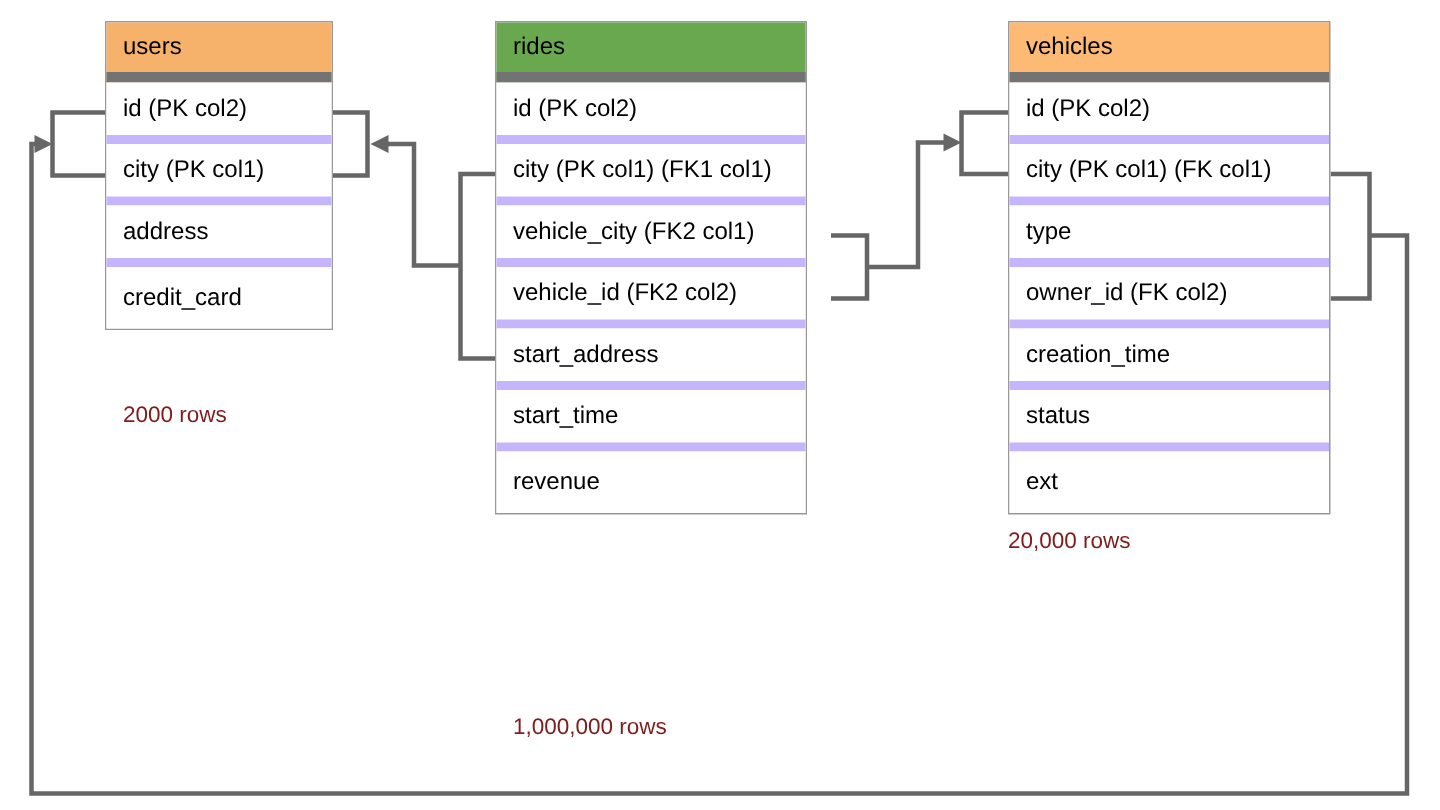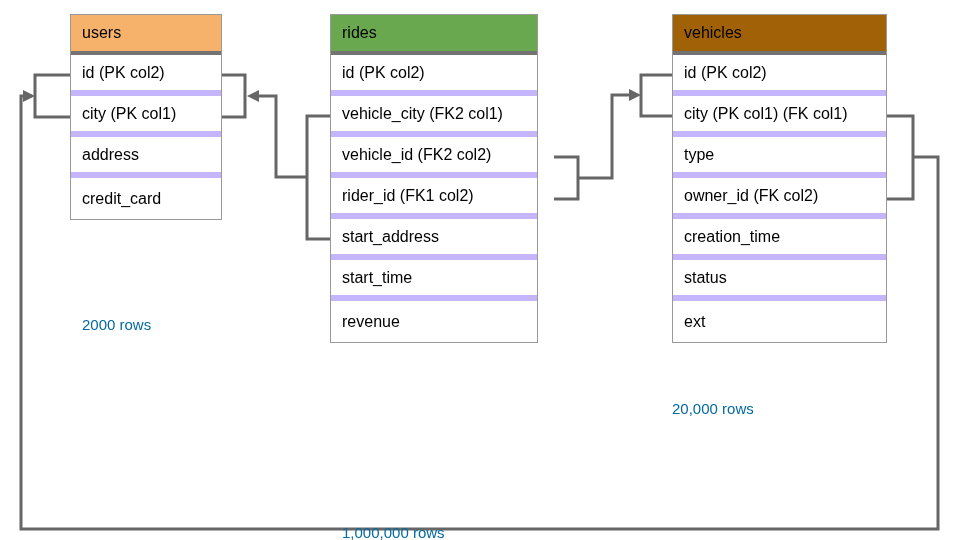--- a/index.html
+++ b/index.html
@@ -38,44 +38,43 @@
     background: #ffffff;
     border: 1px solid #999999;
     box-sizing: border-box;
   }
   .db-table .tbl-header {
     height: 40px;
     display: flex;
     align-items: center;
     padding: 0 11px;
     font-size: 16px;
-    border-bottom: 4px solid #737373;
+    border-bottom: 7px solid #737373;
     box-sizing: border-box;
   }
   .db-table .tbl-row {
     height: 41px;
     display: flex;
     align-items: center;
     padding: 0 11px;
     font-size: 16px;
     border-bottom: 6px solid #c4b5fd;
     box-sizing: border-box;
     background: #ffffff;
     white-space: nowrap;
     overflow: hidden;
   }
   .db-table .tbl-row:last-child {
     border-bottom: none;
   }
   .caption {
     position: absolute;
     font-size: 15px;
-    color: #0369a1;
+    color: #7f1d1d;
     white-space: nowrap;
-    margin-top: 48px;
   }
 </style>
 </head>
 <body>
 
 <div class="stage">
 
   <svg class="connectors" viewBox="0 0 960 540" xmlns="http://www.w3.org/2000/svg">
 
     <g>
@@ -105,31 +104,31 @@
     <div class="tbl-row">id (PK col2)</div>
     <div class="tbl-row">city (PK col1)</div>
     <div class="tbl-row">address</div>
     <div class="tbl-row">credit_card</div>
   </div>
   <div class="caption" style="left:82px; top:268px;">2000 rows</div>
 
   <div class="db-table" style="left:330px; top:14px; width:208px;">
     <div class="tbl-header" style="background-color: rgb(106, 168, 79);">rides</div>
     <div class="tbl-row">id (PK col2)</div>
+    <div class="tbl-row">city (PK col1) (FK1 col1)</div>
     <div class="tbl-row">vehicle_city (FK2 col1)</div>
     <div class="tbl-row">vehicle_id (FK2 col2)</div>
-    <div class="tbl-row">rider_id (FK1 col2)</div>
     <div class="tbl-row">start_address</div>
     <div class="tbl-row">start_time</div>
     <div class="tbl-row">revenue</div>
   </div>
   <div class="caption" style="left:342px; top:476px;">1,000,000 rows</div>
 
   <div class="db-table" style="left:672px; top:14px; width:215px;">
-    <div class="tbl-header" style="background-color: #a16207;">vehicles</div>
+    <div class="tbl-header" style="background-color: #fdba74;">vehicles</div>
     <div class="tbl-row">id (PK col2)</div>
     <div class="tbl-row">city (PK col1) (FK col1)</div>
     <div class="tbl-row">type</div>
     <div class="tbl-row">owner_id (FK col2)</div>
     <div class="tbl-row">creation_time</div>
     <div class="tbl-row">status</div>
     <div class="tbl-row">ext</div>
   </div>
   <div class="caption" style="left:672px; top:352px;">20,000 rows</div>
 

